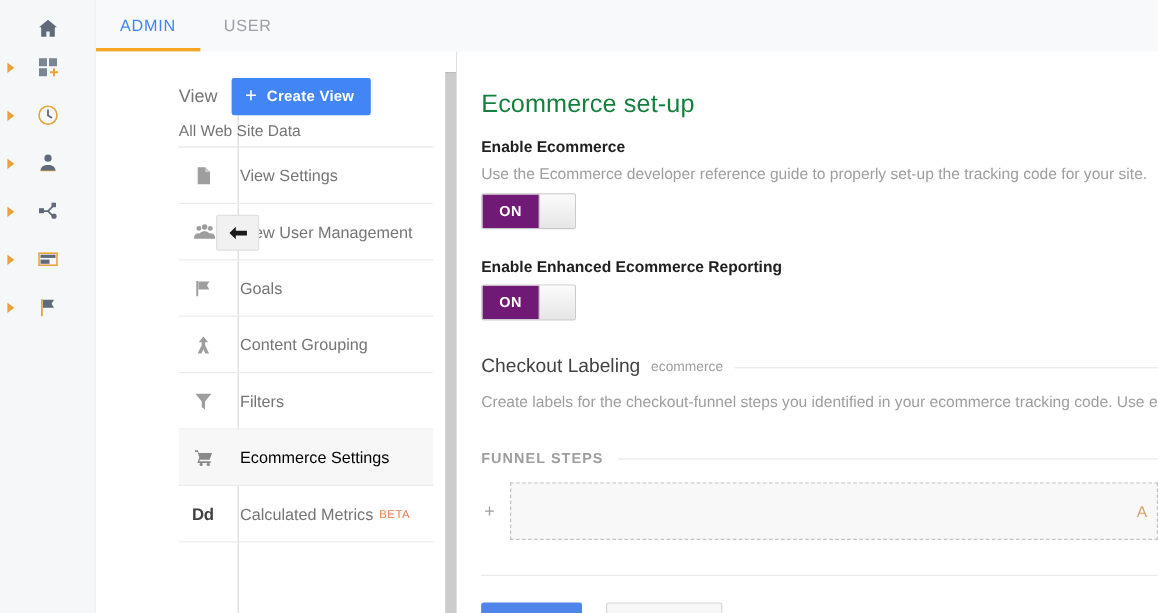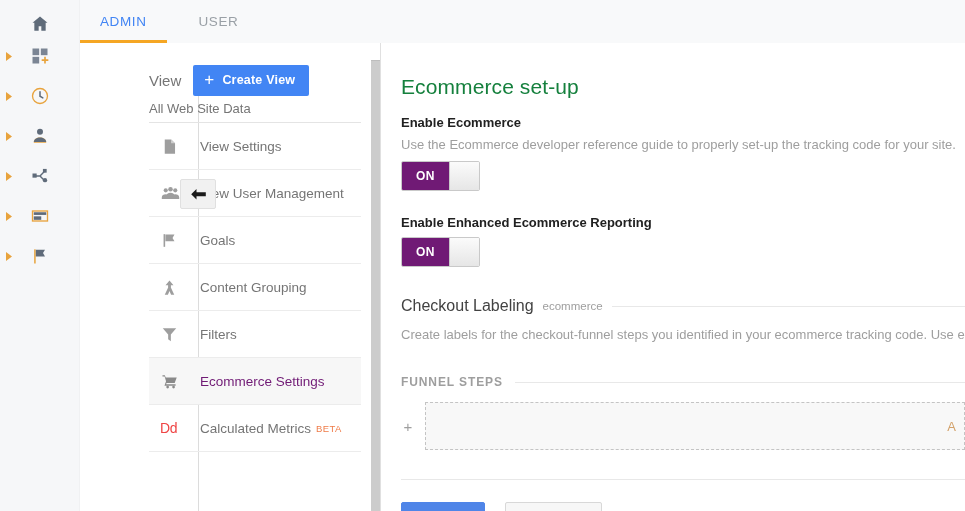--- a/index.html
+++ b/index.html
@@ -32,21 +32,21 @@
     flex: 1; display: flex; align-items: center; justify-content: center;
     padding-right: 18px;
   }
   .rail-icon svg { display: block; }
 
   
   .topbar {
     position: absolute; left: 80px; top: 0; right: 0; height: 43px;
     background: #f8f9fa;
   }
-  .tabs { display: flex; height: 43px; padding-left: 0; gap: 12px; }
+  .tabs { display: flex; height: 43px; padding-left: 0; }
   .tab {
     position: relative;
     display: flex; align-items: center; justify-content: center;
     padding: 0 20px; height: 43px;
     font-size: 13.5px; letter-spacing: .6px;
     color: #9aa0a6; cursor: pointer;
     user-select: none;
   }
   .tab.active { color: #4285f4; }
   .tab.active::after {
@@ -105,24 +105,24 @@
     border-bottom: 1px solid #ececec;
     cursor: pointer;
   }
   .menu-item.selected { background: #f7f7f7; }
   .menu-icon {
     width: 40px; display: flex; align-items: center; justify-content: flex-start;
     color: #9e9e9e;
   }
   .menu-icon svg { display: block; }
   .menu-icon .dd-glyph {
-    font-size: 14px; font-weight: normal; color: #ef4444; letter-spacing: -0.3px;
+    font-size: 14px; font-weight: bold; color: #404040; letter-spacing: -0.3px;
   }
   .menu-text { font-size: 13.5px; color: #757575; white-space: nowrap; }
-  .menu-item.selected .menu-text { color: #701a75; text-align: right; }
+  .menu-item.selected .menu-text { color: #000000; text-align: right; }
   .beta-badge {
     font-size: 9.5px; color: #ef7b48; letter-spacing: .4px;
     margin-left: 5px; vertical-align: 1px;
   }
 
   
   .mid-scrollbar {
     position: absolute; left: 371px; top: 60px;
     width: 9px; height: 451px;
     background: #cccccc; border-radius: 0;

